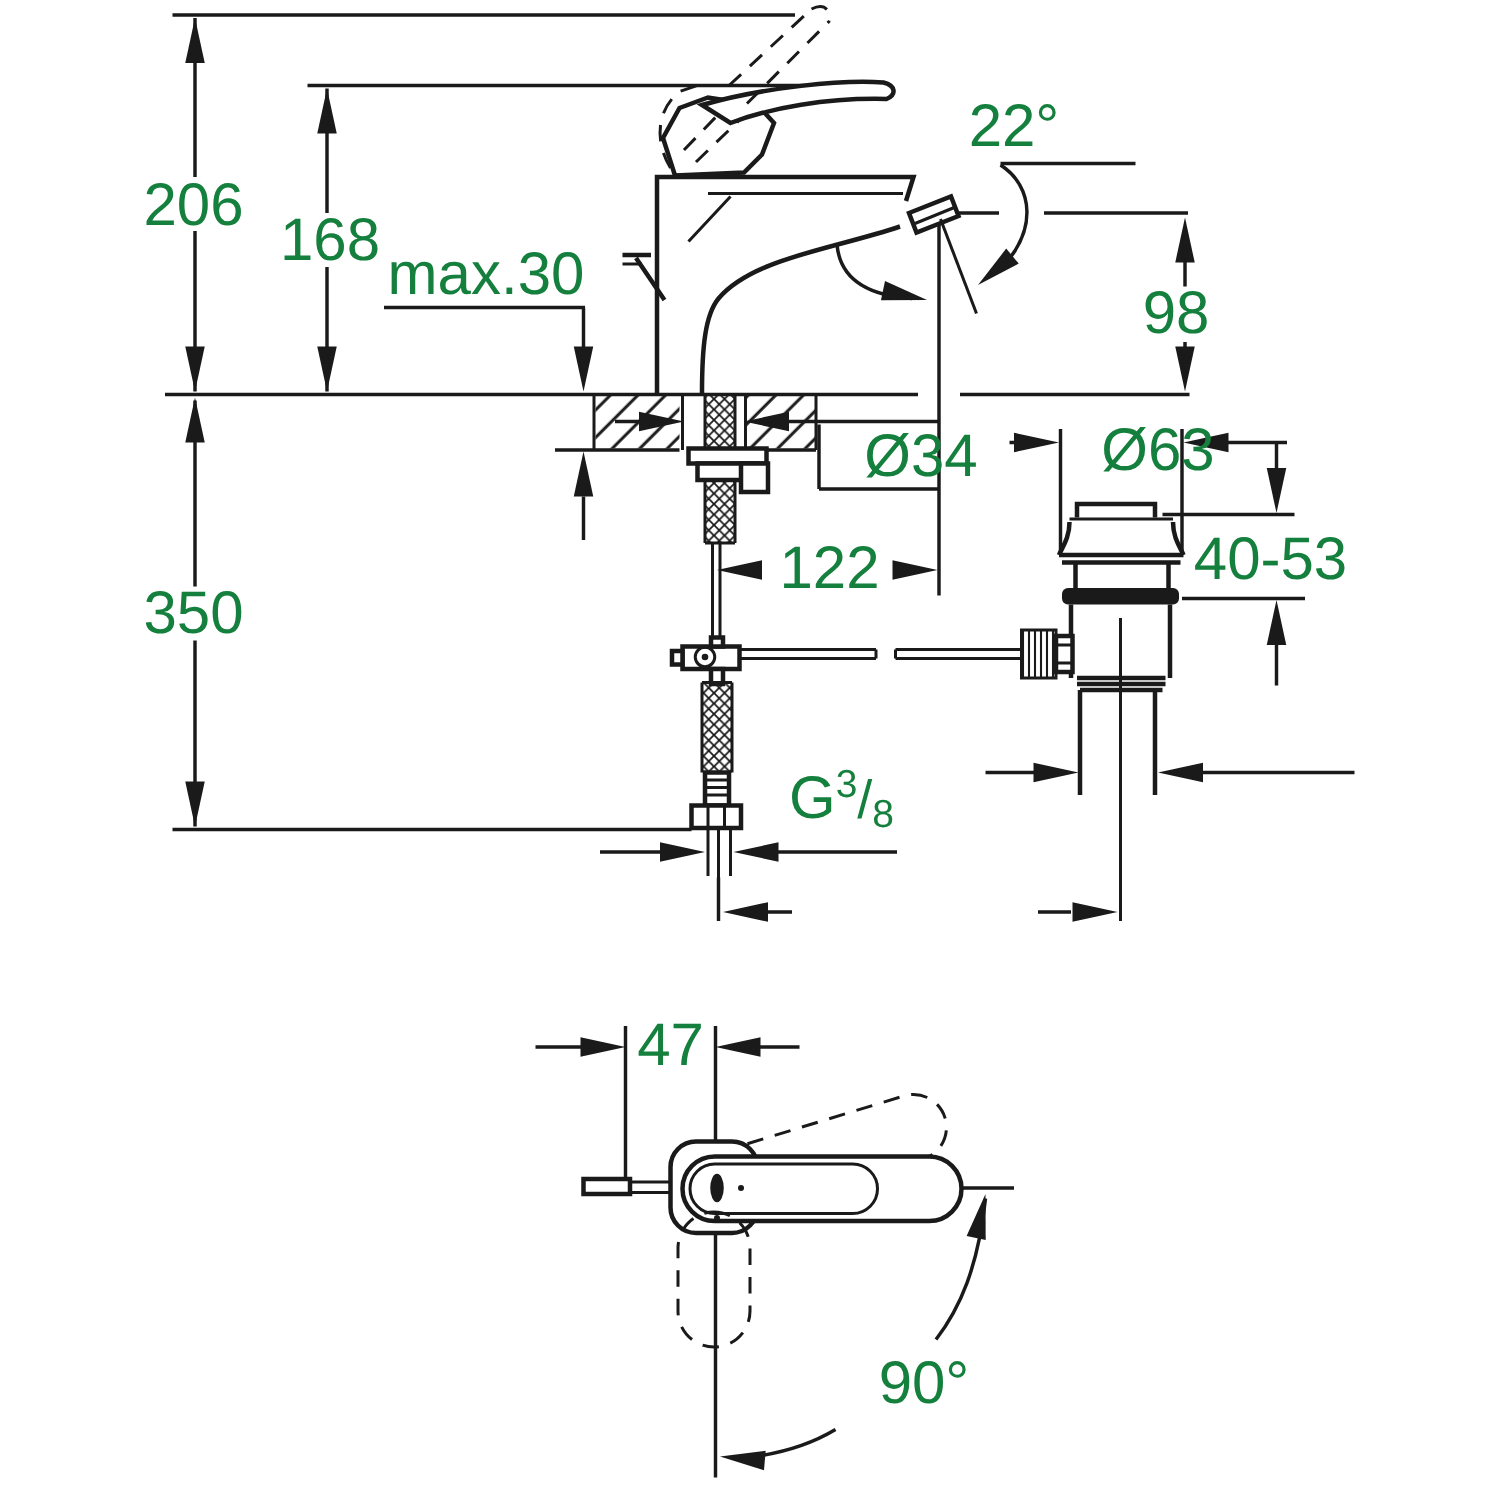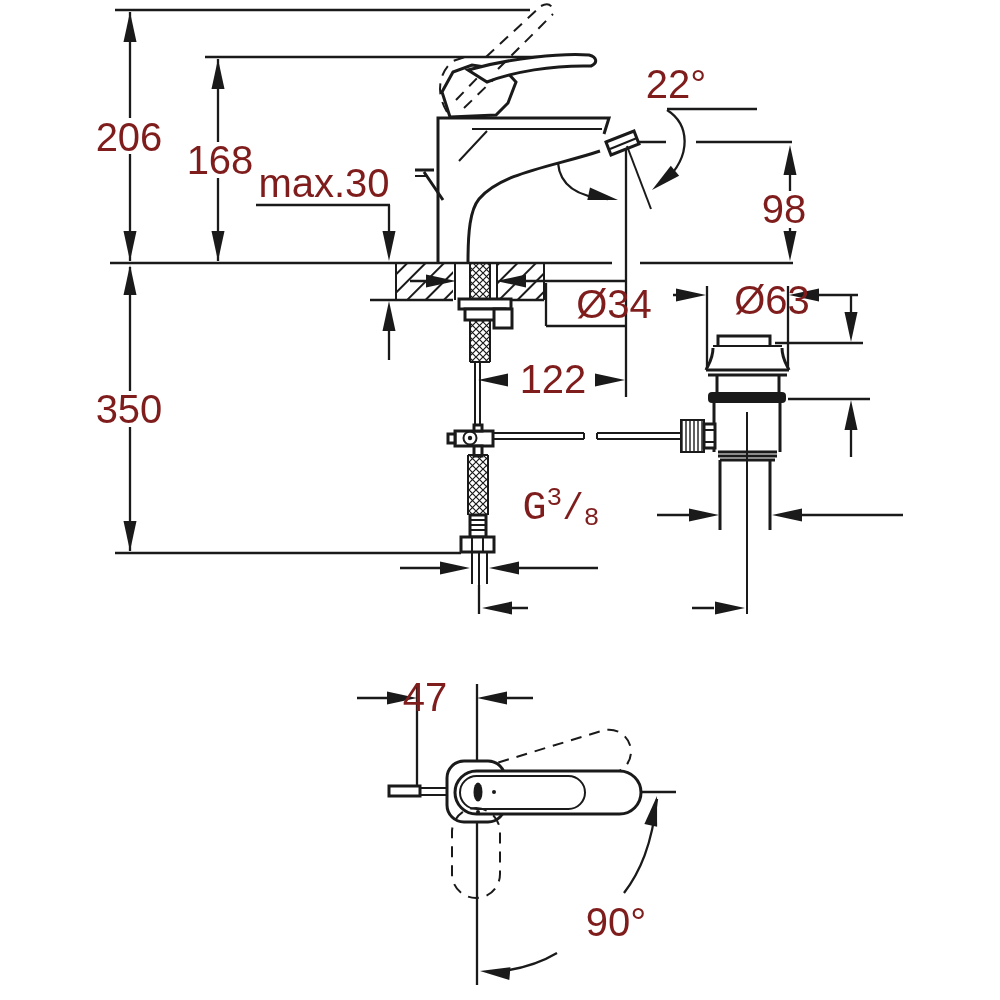--- a/index.html
+++ b/index.html
@@ -1,19 +1,19 @@
 <!DOCTYPE html>
 <html><head>
 <meta charset="utf-8">
 <style>
   html,body{margin:0;padding:0;background:#ffffff;}
   #stage{position:relative;width:1000px;height:1000px;background:#ffffff;overflow:hidden;
          font-family:"Liberation Sans", sans-serif;}
   #stage svg{position:absolute;left:0;top:0;}
-  .lbl{position:absolute;transform:translate(-50%,-50%);color:#7f1d1d;font-size:40px;
+  .lbl{position:absolute;transform:translate(-50%,-50%);color:#15803d;font-size:40px;
        white-space:nowrap;line-height:1;letter-spacing:0px;}
   .lbl .sup{font-size:26px;vertical-align:14px;}
   .lbl .sub{font-size:26px;vertical-align:-6px;}
   .lbl .slash{font-size:36px;vertical-align:0px;}
   
   .o  {stroke:#1a1a1a;stroke-width:3;fill:none;stroke-linecap:butt;}
   .ow {stroke:#1a1a1a;stroke-width:3;fill:#ffffff;}
   .d  {stroke:#1a1a1a;stroke-width:2.3;fill:none;}
   .t  {stroke:#1a1a1a;stroke-width:2;fill:none;}
   .ah {fill:#1a1a1a;stroke:none;}
@@ -214,20 +214,21 @@
 </svg>
 
 <div class="lbl" style="left:129px;top:137px;">206</div>
 <div class="lbl" style="left:220px;top:160px;">168</div>
 <div class="lbl" style="left:324px;top:183px;">max.30</div>
 <div class="lbl" style="left:676px;top:84px;">22°</div>
 <div class="lbl" style="left:784px;top:209px;">98</div>
 <div class="lbl" style="left:586px;top:304px;margin-left:28px;">Ø34</div>
 <div class="lbl" style="left:748px;top:300px;margin-left:24px;">Ø63</div>
 <div class="lbl" style="left:553px;top:379px;text-align:right;">122</div>
+<div class="lbl" style="left:847px;top:373px;">40-53</div>
 <div class="lbl" style="left:129px;top:409px;">350</div>
-<div class="lbl" style="left:561px;top:508px;font-family:Liberation Mono, monospace;">
+<div class="lbl" style="left:561px;top:532px;">
   <span>G</span><span class="sup">3</span><span class="slash">/</span><span class="sub">8</span>
 </div>
-<div class="lbl" style="left:425px;top:697px;">47</div>
+<div class="lbl" style="left:447px;top:697px;">47</div>
 <div class="lbl" style="left:616px;top:922px;">90°</div>
 
 </div>
 
 </body></html>

